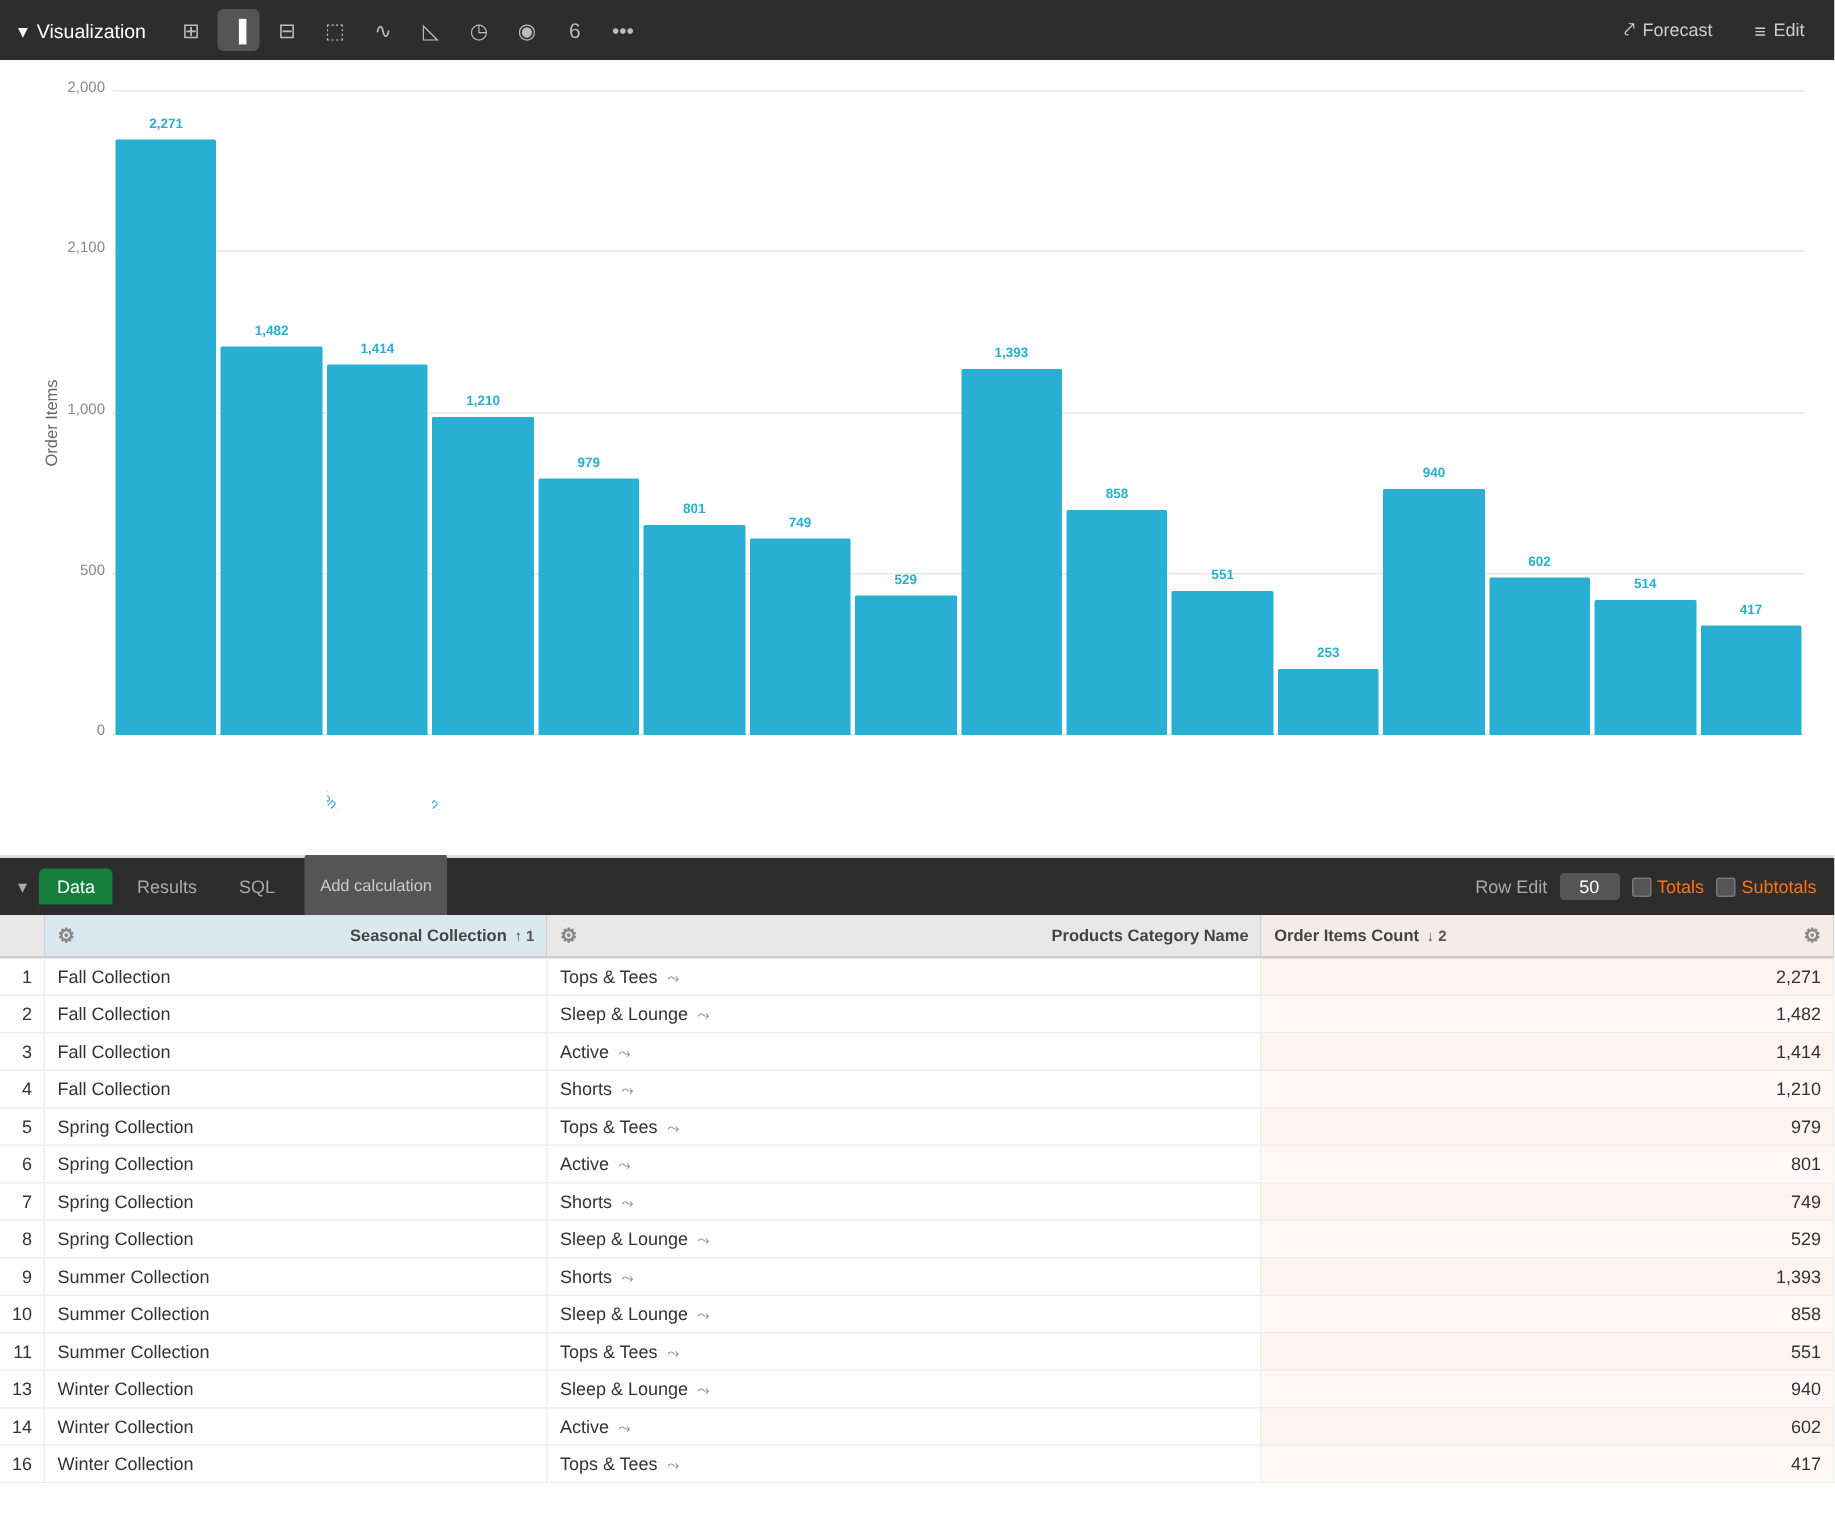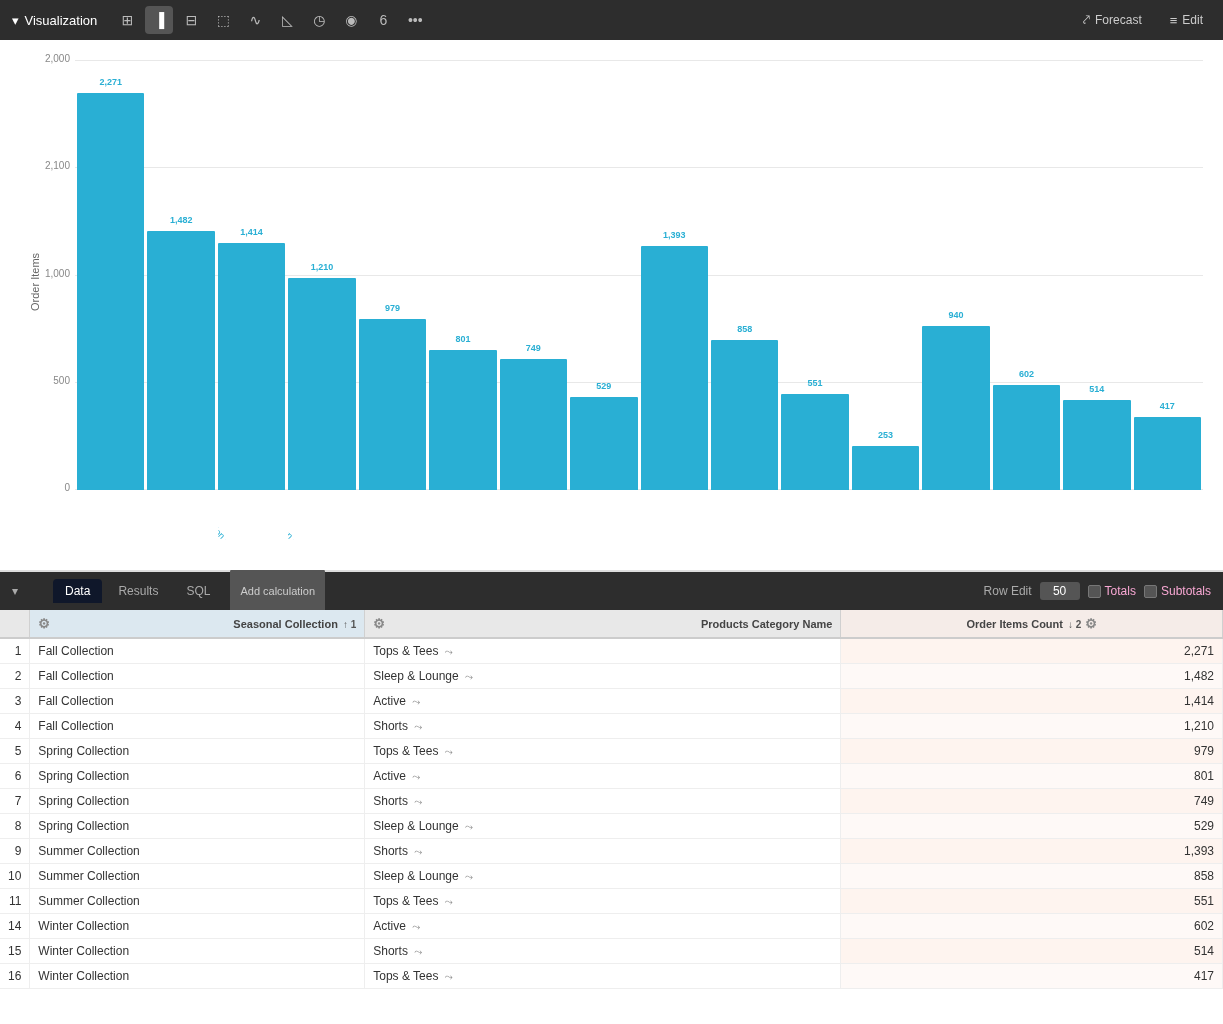--- a/index.html
+++ b/index.html
@@ -156,23 +156,22 @@
       gap: 4px;
     }
     .data-tab {
       color: #aaa;
       padding: 5px 12px;
       cursor: pointer;
       font-size: 12px;
       border-radius: 4px 4px 0 0;
     }
     .data-tab.active {
-      background: #0f172a;
+      background: #15803d;
       color: #fff;
-      margin-left: 27px;
     }
     .add-calc-btn {
       background: #555;
       color: #ccc;
       padding: 16px 10px;
       border-radius: 3px;
       font-size: 11px;
       cursor: pointer;
       margin-left: 4px;
     }
@@ -189,21 +188,21 @@
       background: #555;
       border: none;
       color: #fff;
       padding: 2px 4px;
       border-radius: 3px;
       font-size: 12px;
       text-align: center;
     }
     .checkbox-label {
       display: flex; align-items: center; gap: 4px;
-      color: #f9a8d4; font-size: 12px; cursor: pointer;
+      color: #f97316; font-size: 12px; cursor: pointer;
     }
     .checkbox-box {
       width: 13px; height: 13px;
       background: #555;
       border: 1px solid #777;
       border-radius: 2px;
     }
 
     
     .data-table {
@@ -226,21 +225,21 @@
     .data-table th.sorted {
       background: #dce8f0;
     }
     .data-table th.count-col {
       background: #f5ece8;
       text-align: right;
     }
     .th-inner {
       display: flex; align-items: center; justify-content: space-between; gap: 4px;
     }
-    .th-inner.right { justify-content: center; }
+    .th-inner.right { justify-content: space-between; }
     .settings-icon { color: #888; cursor: pointer; font-size: 13px; }
     .sort-icon { color: #555; font-size: 10px; margin-left: 2px; }
     .data-table td {
       padding: 5px 8px;
       border-bottom: 1px solid #eee;
       border-right: 1px solid #eee;
       font-size: 12px;
       color: #333;
     }
     .data-table td.count-val {
@@ -556,32 +555,32 @@
             <td>Sleep &amp; Lounge <span class="trend-icon">⤳</span></td>
             <td class="count-val">858</td>
           </tr>
           <tr>
             <td class="row-num">11</td>
             <td>Summer Collection</td>
             <td>Tops &amp; Tees <span class="trend-icon">⤳</span></td>
             <td class="count-val">551</td>
           </tr>
           <tr>
+            <td class="row-num">13</td>
+            <td>Winter Collection</td>
+            <td>Sleep &amp; Lounge <span class="trend-icon">⤳</span></td>
+            <td class="count-val">940</td>
+          </tr>
+          <tr>
             <td class="row-num">14</td>
             <td>Winter Collection</td>
             <td>Active <span class="trend-icon">⤳</span></td>
             <td class="count-val">602</td>
           </tr>
           <tr>
-            <td class="row-num">15</td>
-            <td>Winter Collection</td>
-            <td>Shorts <span class="trend-icon">⤳</span></td>
-            <td class="count-val">514</td>
-          </tr>
-          <tr>
             <td class="row-num">16</td>
             <td>Winter Collection</td>
             <td>Tops &amp; Tees <span class="trend-icon">⤳</span></td>
             <td class="count-val">417</td>
           </tr>
         </tbody>
     </table>
   </div>
 </div>
 

